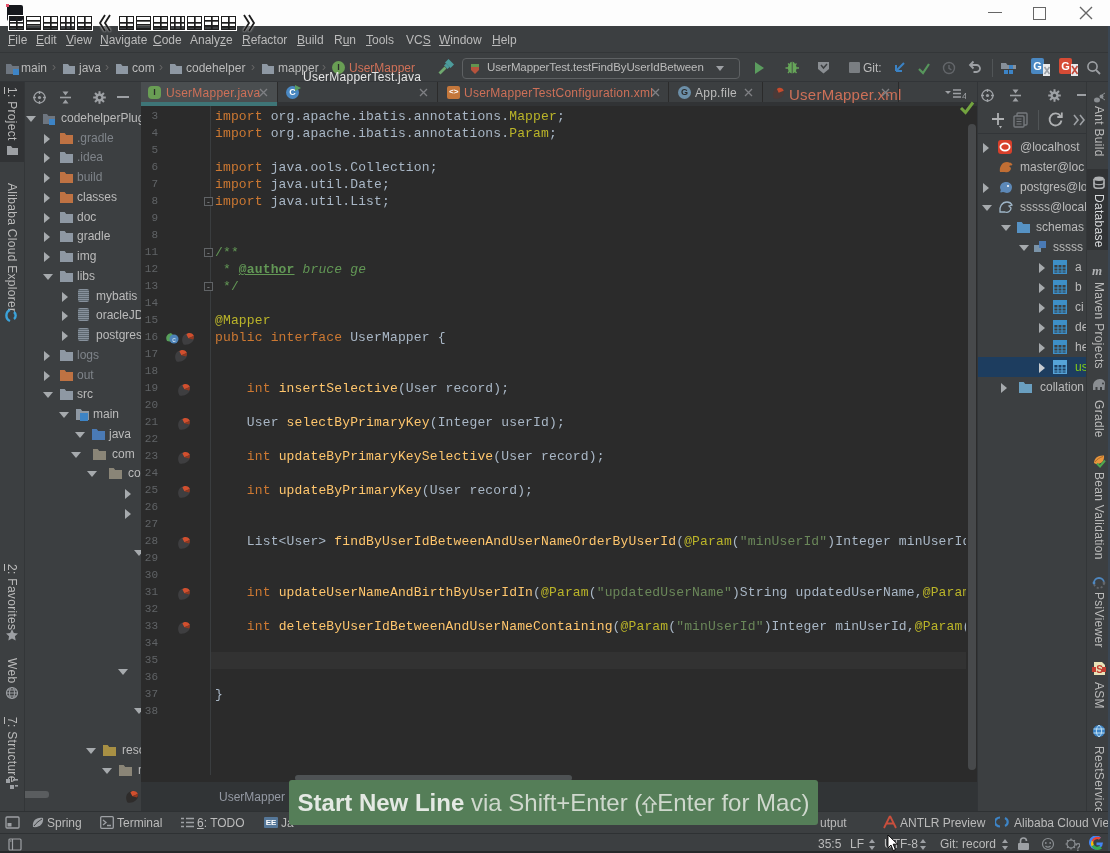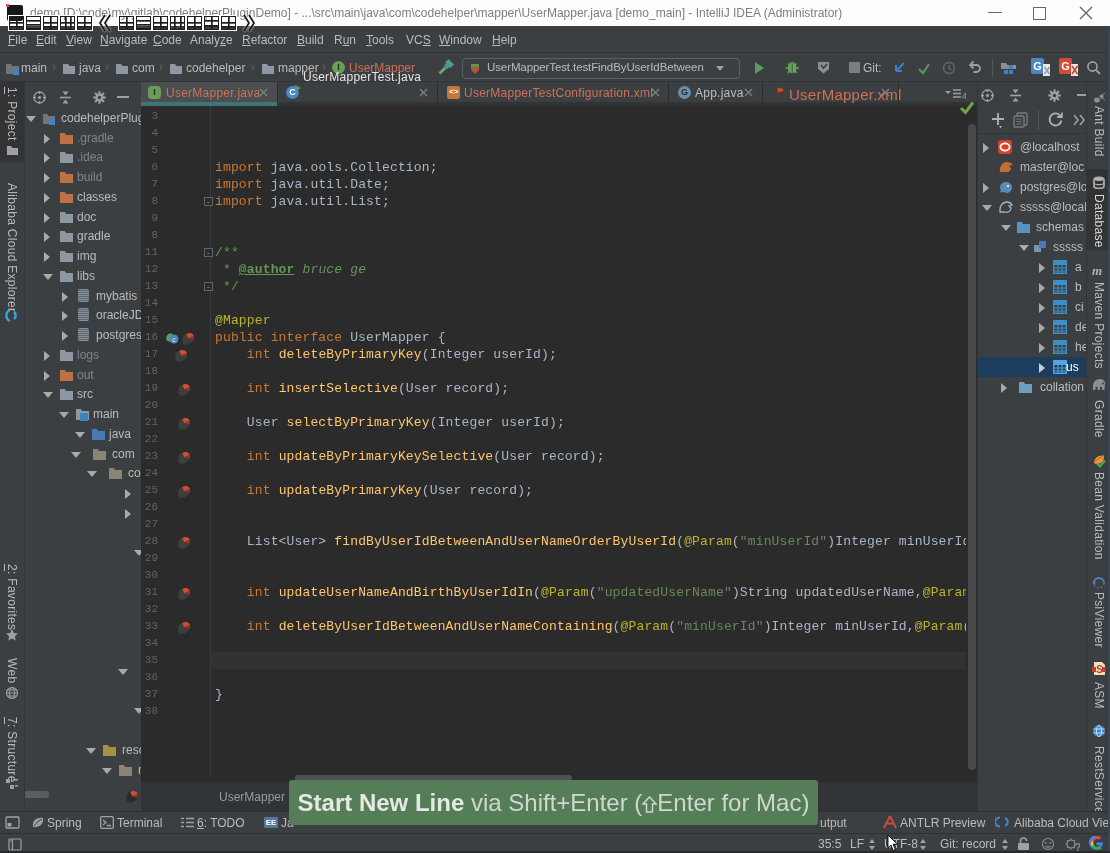--- a/index.html
+++ b/index.html
@@ -17,21 +17,20 @@
 linear-gradient(#1D1D1D,#1D1D1D) 0 5px/15px 1.7px no-repeat,
 linear-gradient(#1D1D1D,#1D1D1D) 0 9px/15px 1.7px no-repeat,
 linear-gradient(#1D1D1D,#1D1D1D) 6px 0/1.7px 14px no-repeat}
 </style></head>
 <body>
 <div id="root">
 
 <div class="abs" style="left:0;top:0;width:1110px;height:26px;background:#FDFDFD"></div>
 <div class="abs" style="left:7px;top:5px;width:16px;height:16px;background:#16181D;border-radius:2px"></div>
 <div class="abs" style="left:6px;top:4px;width:3px;height:3px;background:#E4506A"></div>
-<div class="abs" style="left:30px;top:0;height:26px;line-height:27px;font-size:12px;color:#7E7E7E;white-space:nowrap">demo [D:\code\my\gitlab\codehelperPluginDemo] - ...\src\main\java\com\codehelper\mapper\UserMapper.java [demo_main] - IntelliJ IDEA (Administrator)</div>
 <div class="abs" style="left:988px;top:12px;width:14px;height:1.4px;background:#666"></div>
 <div class="abs" style="left:1033px;top:7px;width:13px;height:13px;border:1.4px solid #666"></div>
 <svg class="abs" style="left:1079px;top:6px" width="14" height="14">
       <path d="M1 1 L13 13 M13 1 L1 13" stroke="#666" stroke-width="1.4"></path>
     </svg>
 
 <div class="abs" style="left:0;top:26px;width:1110px;height:27px;background:#3C3F41;border-bottom:1px solid #333638"></div>
 <div id="menus" class="abs" style="left:0;top:26px;height:27px;width:1110px;font-size:12px;color:#BBBBBB">
 <span class="abs" style="left:8px;top:7px"><u>F</u>ile</span>
 <span class="abs" style="left:36px;top:7px"><u>E</u>dit</span>
@@ -363,21 +362,21 @@
 <svg class="abs" style="left:419px;top:88px" width="9" height="9">
         <path d="M1 1 L8 8 M8 1 L1 8" stroke="#7F8084" stroke-width="1.3"></path>
       </svg>
 <div class="abs" style="left:447px;top:86px;width:13px;height:13px;border-radius:2px;background:#C4773B"></div>
 <span class="abs" style="left:449px;top:87px;font:bold 8px 'Liberation Mono';color:#FFF">&lt;&gt;</span>
 <span class="abs" style="left:464px;top:86px;font-size:12px;letter-spacing:.25px;color:#CE7058">UserMapperTestConfiguration.xml</span>
 <svg class="abs" style="left:651px;top:88px" width="9" height="9">
         <path d="M1 1 L8 8 M8 1 L1 8" stroke="#7F8084" stroke-width="1.3"></path>
       </svg>
 <div class="abs" style="left:678px;top:86px;width:13px;height:13px;border-radius:50%;background:#6C8FA8;color:#2B2B2B;font:bold 9px 'Liberation Sans';text-align:center;line-height:13px">G</div>
-<span class="abs" style="left:695px;top:86px;font-size:12px;letter-spacing:.25px;color:#BBBBBB">App.java</span>
+<span class="abs" style="left:695px;top:86px;font-size:12px;letter-spacing:.25px;color:#BBBBBB">App.file</span>
 <svg class="abs" style="left:744px;top:88px" width="9" height="9">
         <path d="M1 1 L8 8 M8 1 L1 8" stroke="#7F8084" stroke-width="1.3"></path>
       </svg>
 <svg class="abs" style="left:771px;top:85px" width="15" height="15">
         <path d="M3.2 13.5 C1 9.8 1.9 4.7 6 3.4 c3.7-1.2 7.4.6 7 4 C12.6 11.6 8.4 14.4 3.2 13.5z" fill="#4A3A38"></path>
         <path d="M5.9 4.1 c2.3-2.4 6.1-1.1 6.8 1.6 L7.7 7.7z" fill="#C44B2D"></path>
       </svg>
 <span class="abs" style="left:789px;top:86px;font-size:15px;letter-spacing:.25px;color:#CE7058">UserMapper.xml</span>
 <svg class="abs" style="left:881px;top:88px" width="9" height="9">
         <path d="M1 1 L8 8 M8 1 L1 8" stroke="#7F8084" stroke-width="1.3"></path>
@@ -421,29 +420,30 @@
         <div class="ln" style="top:444px">29</div>
         <div class="ln" style="top:461px">30</div>
         <div class="ln" style="top:478px">31</div>
         <div class="ln" style="top:495px">32</div>
         <div class="ln" style="top:512px">33</div>
         <div class="ln" style="top:529px">34</div>
         <div class="ln" style="top:546px">35</div>
         <div class="ln" style="top:563px">36</div>
         <div class="ln" style="top:580px">37</div>
         <div class="ln" style="top:597px">38</div>
+<div class="cl" style="left:74px;top:2px"><span class="k">import</span><span class="p"> org.apache.ibatis.annotations.</span><span class="an">Mapper</span><span class="p">;</span></div>
+<div class="cl" style="left:74px;top:19px"><span class="k">import</span><span class="p"> org.apache.ibatis.annotations.</span><span class="an">Param</span><span class="p">;</span></div>
 <div class="cl" style="left:74px;top:53px"><span class="k">import</span><span class="p"> java.ools.Collection;</span></div>
 <div class="cl" style="left:74px;top:70px"><span class="k">import</span><span class="p"> java.util.Date;</span></div>
 <div class="cl" style="left:74px;top:87px"><span class="k">import</span><span class="p"> java.util.List;</span></div>
 <div class="cl" style="left:74px;top:138px"><span class="c">/**</span></div>
 <div class="cl" style="left:74px;top:155px"><span class="c"> * <u><b>@author</b></u> <i>bruce ge</i></span></div>
 <div class="cl" style="left:74px;top:172px"><span class="c"> */</span></div>
 <div class="cl" style="left:74px;top:206px"><span class="an">@Mapper</span></div>
 <div class="cl" style="left:74px;top:223px"><span class="k">public interface </span><span class="p">UserMapper {</span></div>
-<div class="cl" style="left:74px;top:240px"><span class="p">    </span><span class="k">int </span><span class="m">deleteByPrimaryKey</span><span class="p">(Integer userId);</span></div>
 <div class="cl" style="left:74px;top:274px"><span class="p">    </span><span class="k">int </span><span class="m">insertSelective</span><span class="p">(User record);</span></div>
 <div class="cl" style="left:74px;top:308px"><span class="p">    User </span><span class="m">selectByPrimaryKey</span><span class="p">(Integer userId);</span></div>
 <div class="cl" style="left:74px;top:376px"><span class="p">    </span><span class="k">int </span><span class="m">updateByPrimaryKey</span><span class="p">(User record);</span></div>
 <div class="cl" style="left:74px;top:342px"><span class="p">    </span><span class="k">int </span><span class="m">updateByPrimaryKeySelective</span><span class="p">(User record);</span></div>
 <div class="cl" style="left:74px;top:427px"><span class="p">    List&lt;User&gt; </span><span class="m">findByUserIdBetweenAndUserNameOrderByUserId</span><span class="p">(</span><span class="an">@Param</span><span class="p">(</span><span class="s">"minUserId"</span><span class="p">)Integer minUserId,</span></div>
 <div class="cl" style="left:74px;top:478px"><span class="p">    </span><span class="k">int </span><span class="m">updateUserNameAndBirthByUserIdIn</span><span class="p">(</span><span class="an">@Param</span><span class="p">(</span><span class="s">"updatedUserName"</span><span class="p">)String updatedUserName,</span><span class="an">@Param</span></div>
 <div class="cl" style="left:74px;top:512px"><span class="p">    </span><span class="k">int </span><span class="m">deleteByUserIdBetweenAndUserNameContaining</span><span class="p">(</span><span class="an">@Param</span><span class="p">(</span><span class="s">"minUserId"</span><span class="p">)Integer minUserId,</span><span class="an">@Param</span><span class="p">(</span></div>
 <div class="cl" style="left:74px;top:580px"><span class="p">}</span></div>
 <svg class="abs" style="left:24px;top:225px" width="14" height="13">
           <path d="M2 10 C0 6 2 3 6 2 l3 3 -2 6z" fill="#57A05A"></path>
@@ -639,21 +639,21 @@
         </svg>
         <span class="abs" style="left:97px">he</span>
       </div>
 <div class="trow" style="left:0;top:275px;width:109px;background:#1D3D5F">
         <span class="pr" style="left:61px;top:6px;border-left-color:#C8CDD2"></span>
         <svg class="abs" style="left:75px;top:3px" width="14" height="14">
           <rect x="0.7" y="0.7" width="12.6" height="12.6" fill="none" stroke="#55A3D8" stroke-width="1.4"></rect>
           <path d="M1 4.5 h12 M5 1 v12 M9 1 v12 M1 8 h12 M1 11 h12" stroke="#55A3D8" stroke-width="1.1"></path>
           <rect x="1" y="1" width="12" height="3" fill="#55A3D8"></rect>
         </svg>
-        <span class="abs" style="left:88px;color:#ffffff">us</span>
+        <span class="abs" style="left:97px;color:#84cc16">us</span>
       </div>
 <div class="trow" style="left:0;top:295px">
         <span class="pr" style="left:23px;top:6px"></span>
         <span class="fld" style="left:41px;top:4px;background:#6A9FC0"></span>
         <span class="abs" style="left:62px">collation</span>
       </div>
 </div>
 
 <div id="rstripe" class="abs" style="left:1086px;top:82px;width:24px;height:729px;background:#3C3F41;border-left:1px solid #333638">
 <svg class="abs" style="left:6px;top:10px" width="13" height="12">

